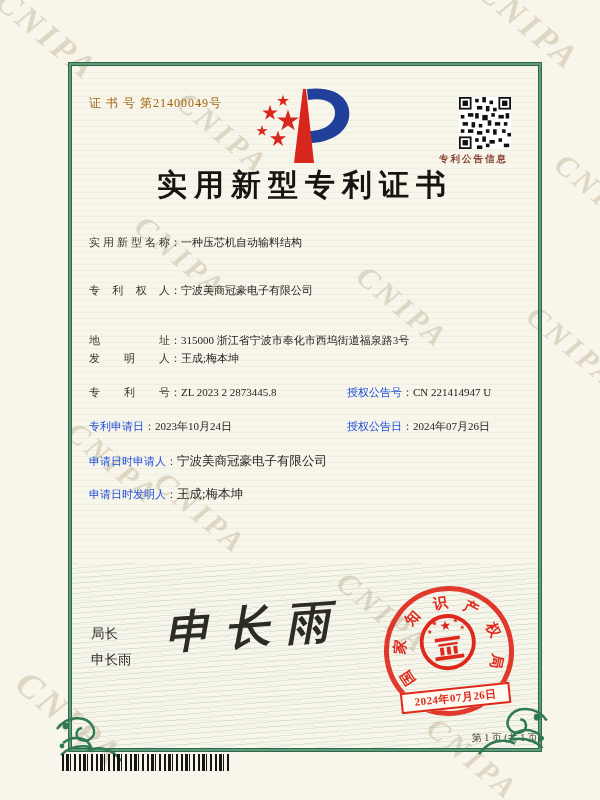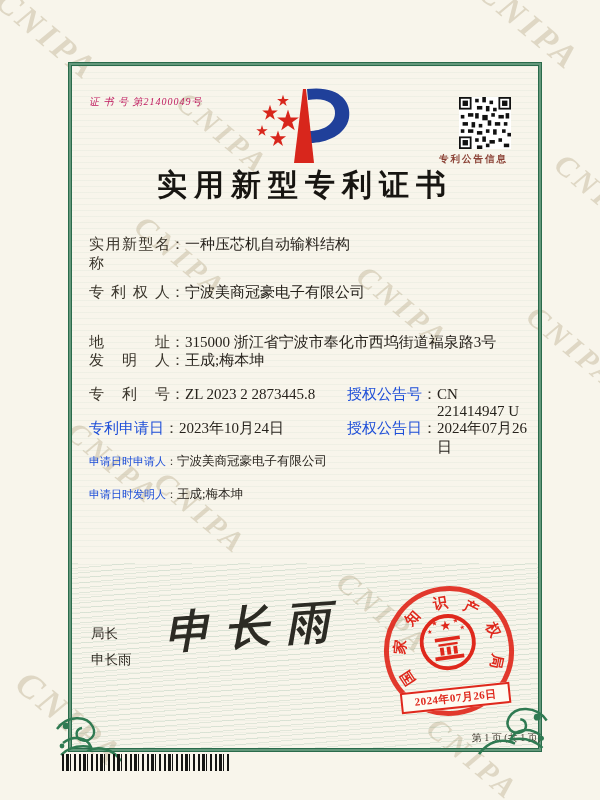--- a/index.html
+++ b/index.html
@@ -23,32 +23,32 @@
   .wm12{left:418px;top:742px;}
 
   
   .inner{position:absolute;left:68px;top:62px;width:472px;height:688px;z-index:2;
          border:1px solid #2a6b4b;
          box-shadow:inset 0 0 0 2px rgba(148,190,164,.55), inset 0 0 0 3px #2a6b4b;}
   .guil-full{position:absolute;inset:3px;background:repeating-linear-gradient(180deg,rgba(120,170,140,.07) 0 1px,transparent 1px 6px);}
   .guil-bottom{position:absolute;left:3px;right:3px;bottom:3px;height:185px;
          background:repeating-linear-gradient(175deg,rgba(100,155,125,.16) 0 1px,transparent 1px 5px);}
 
-  .cert-no{position:absolute;left:20px;top:32px;font-size:10px;color:#be185d;letter-spacing:1px;font-style:italic;}
+  .cert-no{position:absolute;left:20px;top:32px;font-size:12px;color:#a16207;letter-spacing:1px;}
 
   .logo{position:absolute;left:50%;transform:translateX(-50%);top:22px;width:110px;height:84px;}
 
   .qr{position:absolute;right:30px;top:34px;width:52px;height:52px;background:#fff;}
   .qr-caption{position:absolute;right:10px;top:90px;width:92px;
               font-size:9.5px;font-weight:700;color:#8a4034;letter-spacing:2px;}
 
   .title{position:absolute;left:0;right:0;top:102px;text-align:center;
          font-size:30px;font-weight:700;letter-spacing:7px;color:#171511;}
 
-  .frow{position:absolute;left:20px;right:12px;font-size:15px;color:#2e2a22;display:flex;align-items:baseline;}
+  .frow{position:absolute;left:20px;right:12px;font-size:11px;color:#2e2a22;display:flex;align-items:baseline;}
   .r1{top:172px;} .r2{top:220px;} .r3{top:254px;margin-top:16px;} .r4{top:288px;}
   .r5{top:322px;} .r6{top:356px;} .r7{top:390px;} .r8{top:423px;}
   .jlbl{display:inline-block;width:81px;text-align:justify;text-align-last:justify;color:#3a352b;flex:none;}
   .plbl{color:#1d4ed8;flex:none;}
   .colon{flex:none;color:#3a352b;}
   .val{color:#26221c;}
   .col-left{width:258px;display:flex;align-items:baseline;flex:none;}
   .col-right{display:flex;align-items:baseline;}
   .frow.small{font-size:11px;}
   .frow.small .val{font-size:12.5px;}

